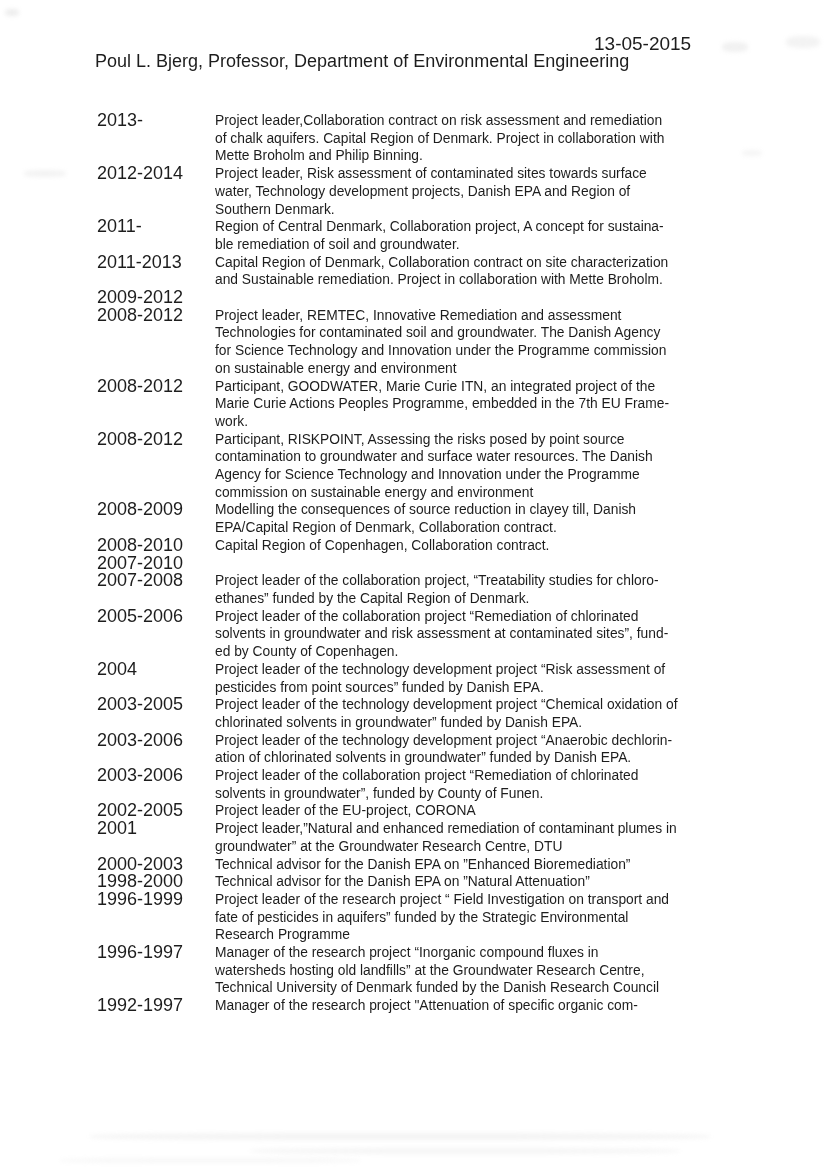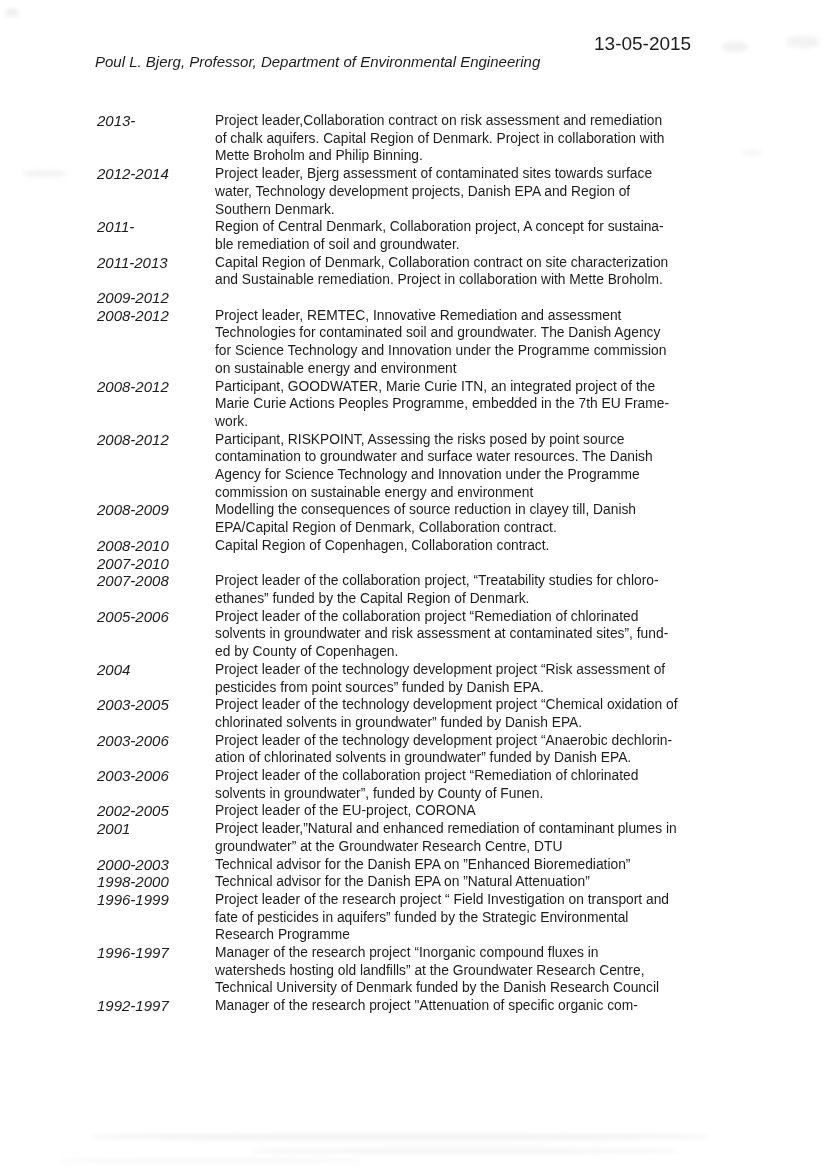--- a/index.html
+++ b/index.html
@@ -11,29 +11,29 @@
     position:relative;
     overflow:hidden;
   }
   .page{position:absolute;inset:0;}
   .date{
     position:absolute;top:35px;left:594px;
     font-size:19px;line-height:17px;
   }
   .author{
     position:absolute;top:53px;left:95px;
-    font-size:15px;line-height:17px;font-style:italic;
+    font-size:18px;line-height:17px;
   }
   .entries{
     position:absolute;top:112px;left:97px;width:656px;
   }
   .row{display:flex;align-items:flex-start;}
   .year{
     flex:none;width:118px;
-    font-size:15px;line-height:17.7px;font-style:italic;
+    font-size:18px;line-height:17.7px;
   }
   .text{
     flex:1;
     font-size:13.8px;line-height:17.7px;
     white-space:pre-line;
   }
   .artifact{
     position:absolute;
     background:#d8d8d8;
     opacity:.45;
@@ -53,21 +53,21 @@
   <div class="entries">
 
     <div class="row">
       <div class="year">2013-</div>
       <div class="text">Project leader,Collaboration contract on risk assessment and remediation
 of chalk aquifers. Capital Region of Denmark. Project in collaboration with
 Mette Broholm and Philip Binning.</div>
     </div>
     <div class="row">
       <div class="year">2012-2014</div>
-      <div class="text">Project leader, Bjerg assessment of contaminated sites towards surface
+      <div class="text">Project leader, Risk assessment of contaminated sites towards surface
 water, Technology development projects, Danish EPA and Region of
 Southern Denmark.</div>
     </div>
     <div class="row">
       <div class="year">2011-</div>
       <div class="text">Region of Central Denmark, Collaboration project, A concept for sustaina-
 ble remediation of soil and groundwater.</div>
     </div>
     <div class="row">
       <div class="year">2011-2013</div>

